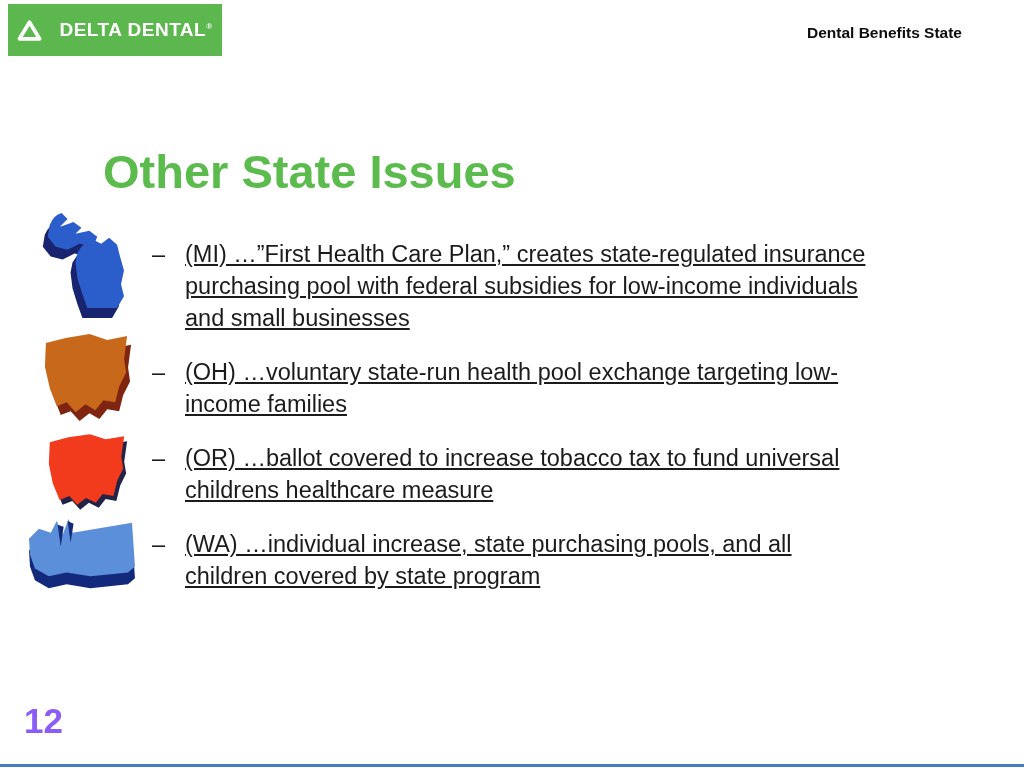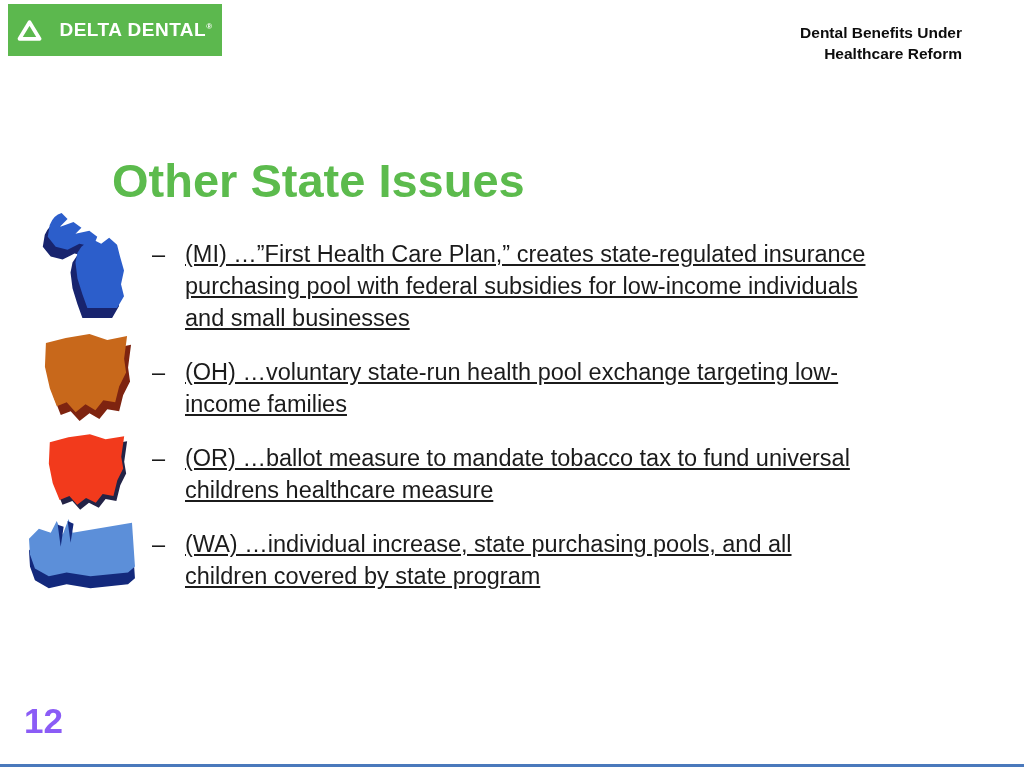--- a/index.html
+++ b/index.html
@@ -63,25 +63,24 @@
 <div class="slide">
 
   <div class="logo">
     <svg class="logo-delta" viewBox="0 0 30 26">
       <path d="M15 3 L27 23 L3 23 Z" fill="none" stroke="#ffffff" stroke-width="4.5" stroke-linejoin="round"></path>
     </svg>
     <span class="logo-text"><span>DELTA DENTAL</span><span class="logo-reg">®</span></span>
   </div>
 
   <div class="header-right">
-    <div>Dental Benefits Under</div>
-    <div>Healthcare Reform</div>
+    <div>Dental Benefits State</div>
   </div>
 
-  <h1 class="slide-title" style="margin:12px;">Other State Issues</h1>
+  <h1 class="slide-title" style="margin:3px;">Other State Issues</h1>
 
   <svg id="icon-mi" class="state-icon" width="103" height="117" viewBox="0 0 104 118">
     <path transform="translate(0,10)" fill="#18246E" d="M24,18 Q28,8 36,6 L42,12 L34,20 L48,15 L56,21 L50,27 L64,24 L72,30 L68,40 L54,37 L42,43 L30,40 L22,30 Z
          M56,40 L66,32 L76,37 L84,31 L92,38 L95,50 L99,64 L96,78 L99,90 L92,102 L62,102 L57,88 L52,72 L50,56 L52,46 Z"></path>
     <path transform="translate(5,0)" d="M24,18 Q28,8 36,6 L42,12 L34,20 L48,15 L56,21 L50,27 L64,24 L72,30 L68,40 L54,37 L42,43 L30,40 L22,30 Z
          M56,40 L66,32 L76,37 L84,31 L92,38 L95,50 L99,64 L96,78 L99,90 L92,102 L62,102 L57,88 L52,72 L50,56 L52,46 Z" fill="#2C5ECB"></path>
   </svg>
 
   <svg id="icon-oh" class="state-icon" width="101" height="96" viewBox="0 0 102 97">
     <path transform="translate(4,9)" fill="#7E2410" d="M10,12 L30,7 L54,3 L72,9 L92,5 L89,28 L91,42 L84,56 L80,72 L68,70 L60,80 L50,74 L40,82 L31,72 L21,76 L14,58 L9,36 Z"></path>
@@ -106,21 +105,21 @@
 purchasing pool with federal subsidies for low-income individuals
 and small businesses</span>
     </li>
     <li class="bullet-item">
       <span class="bullet-dash">–</span>
       <span class="bullet-text">(OH) …voluntary state-run health pool exchange targeting low-
 income families</span>
     </li>
     <li class="bullet-item">
       <span class="bullet-dash">–</span>
-      <span class="bullet-text">(OR) …ballot measure to mandate tobacco tax to fund universal
+      <span class="bullet-text">(OR) …ballot covered to increase tobacco tax to fund universal
 childrens healthcare measure</span>
     </li>
     <li class="bullet-item">
       <span class="bullet-dash">–</span>
       <span class="bullet-text">(WA) …individual increase, state purchasing pools, and all
 children covered by state program</span>
     </li>
   </ul>
 
   <div class="page-number">12</div>

